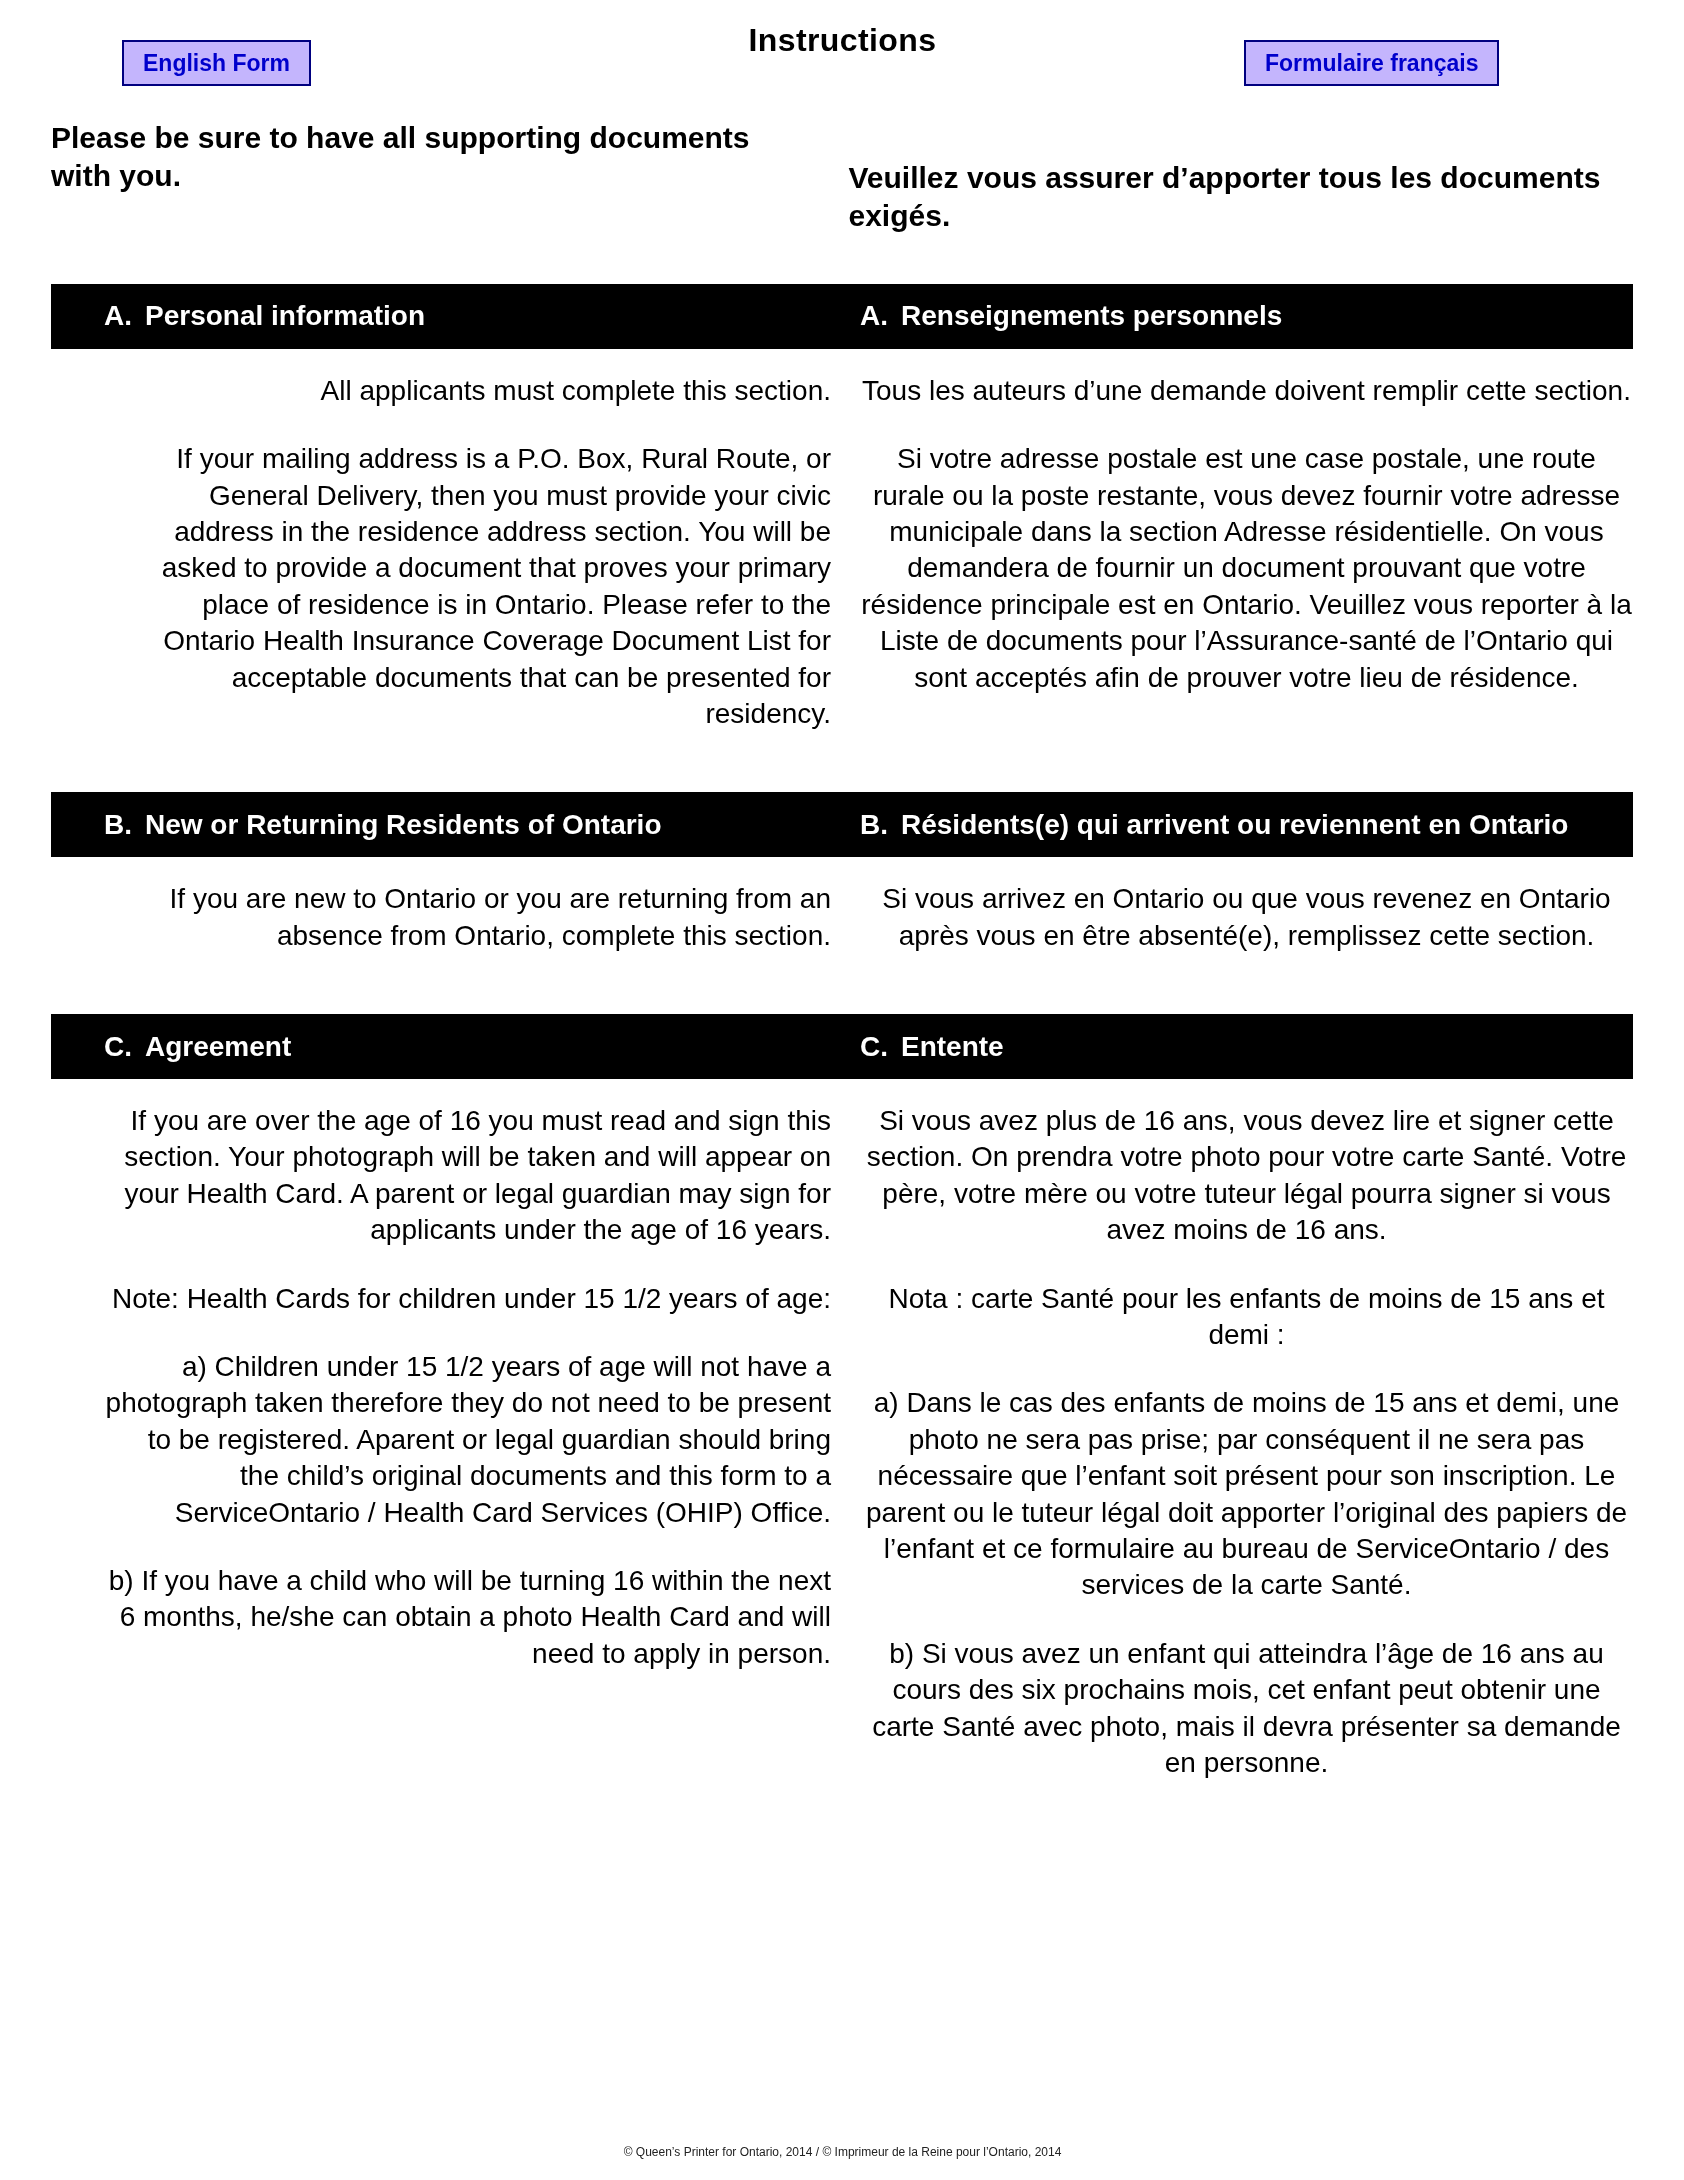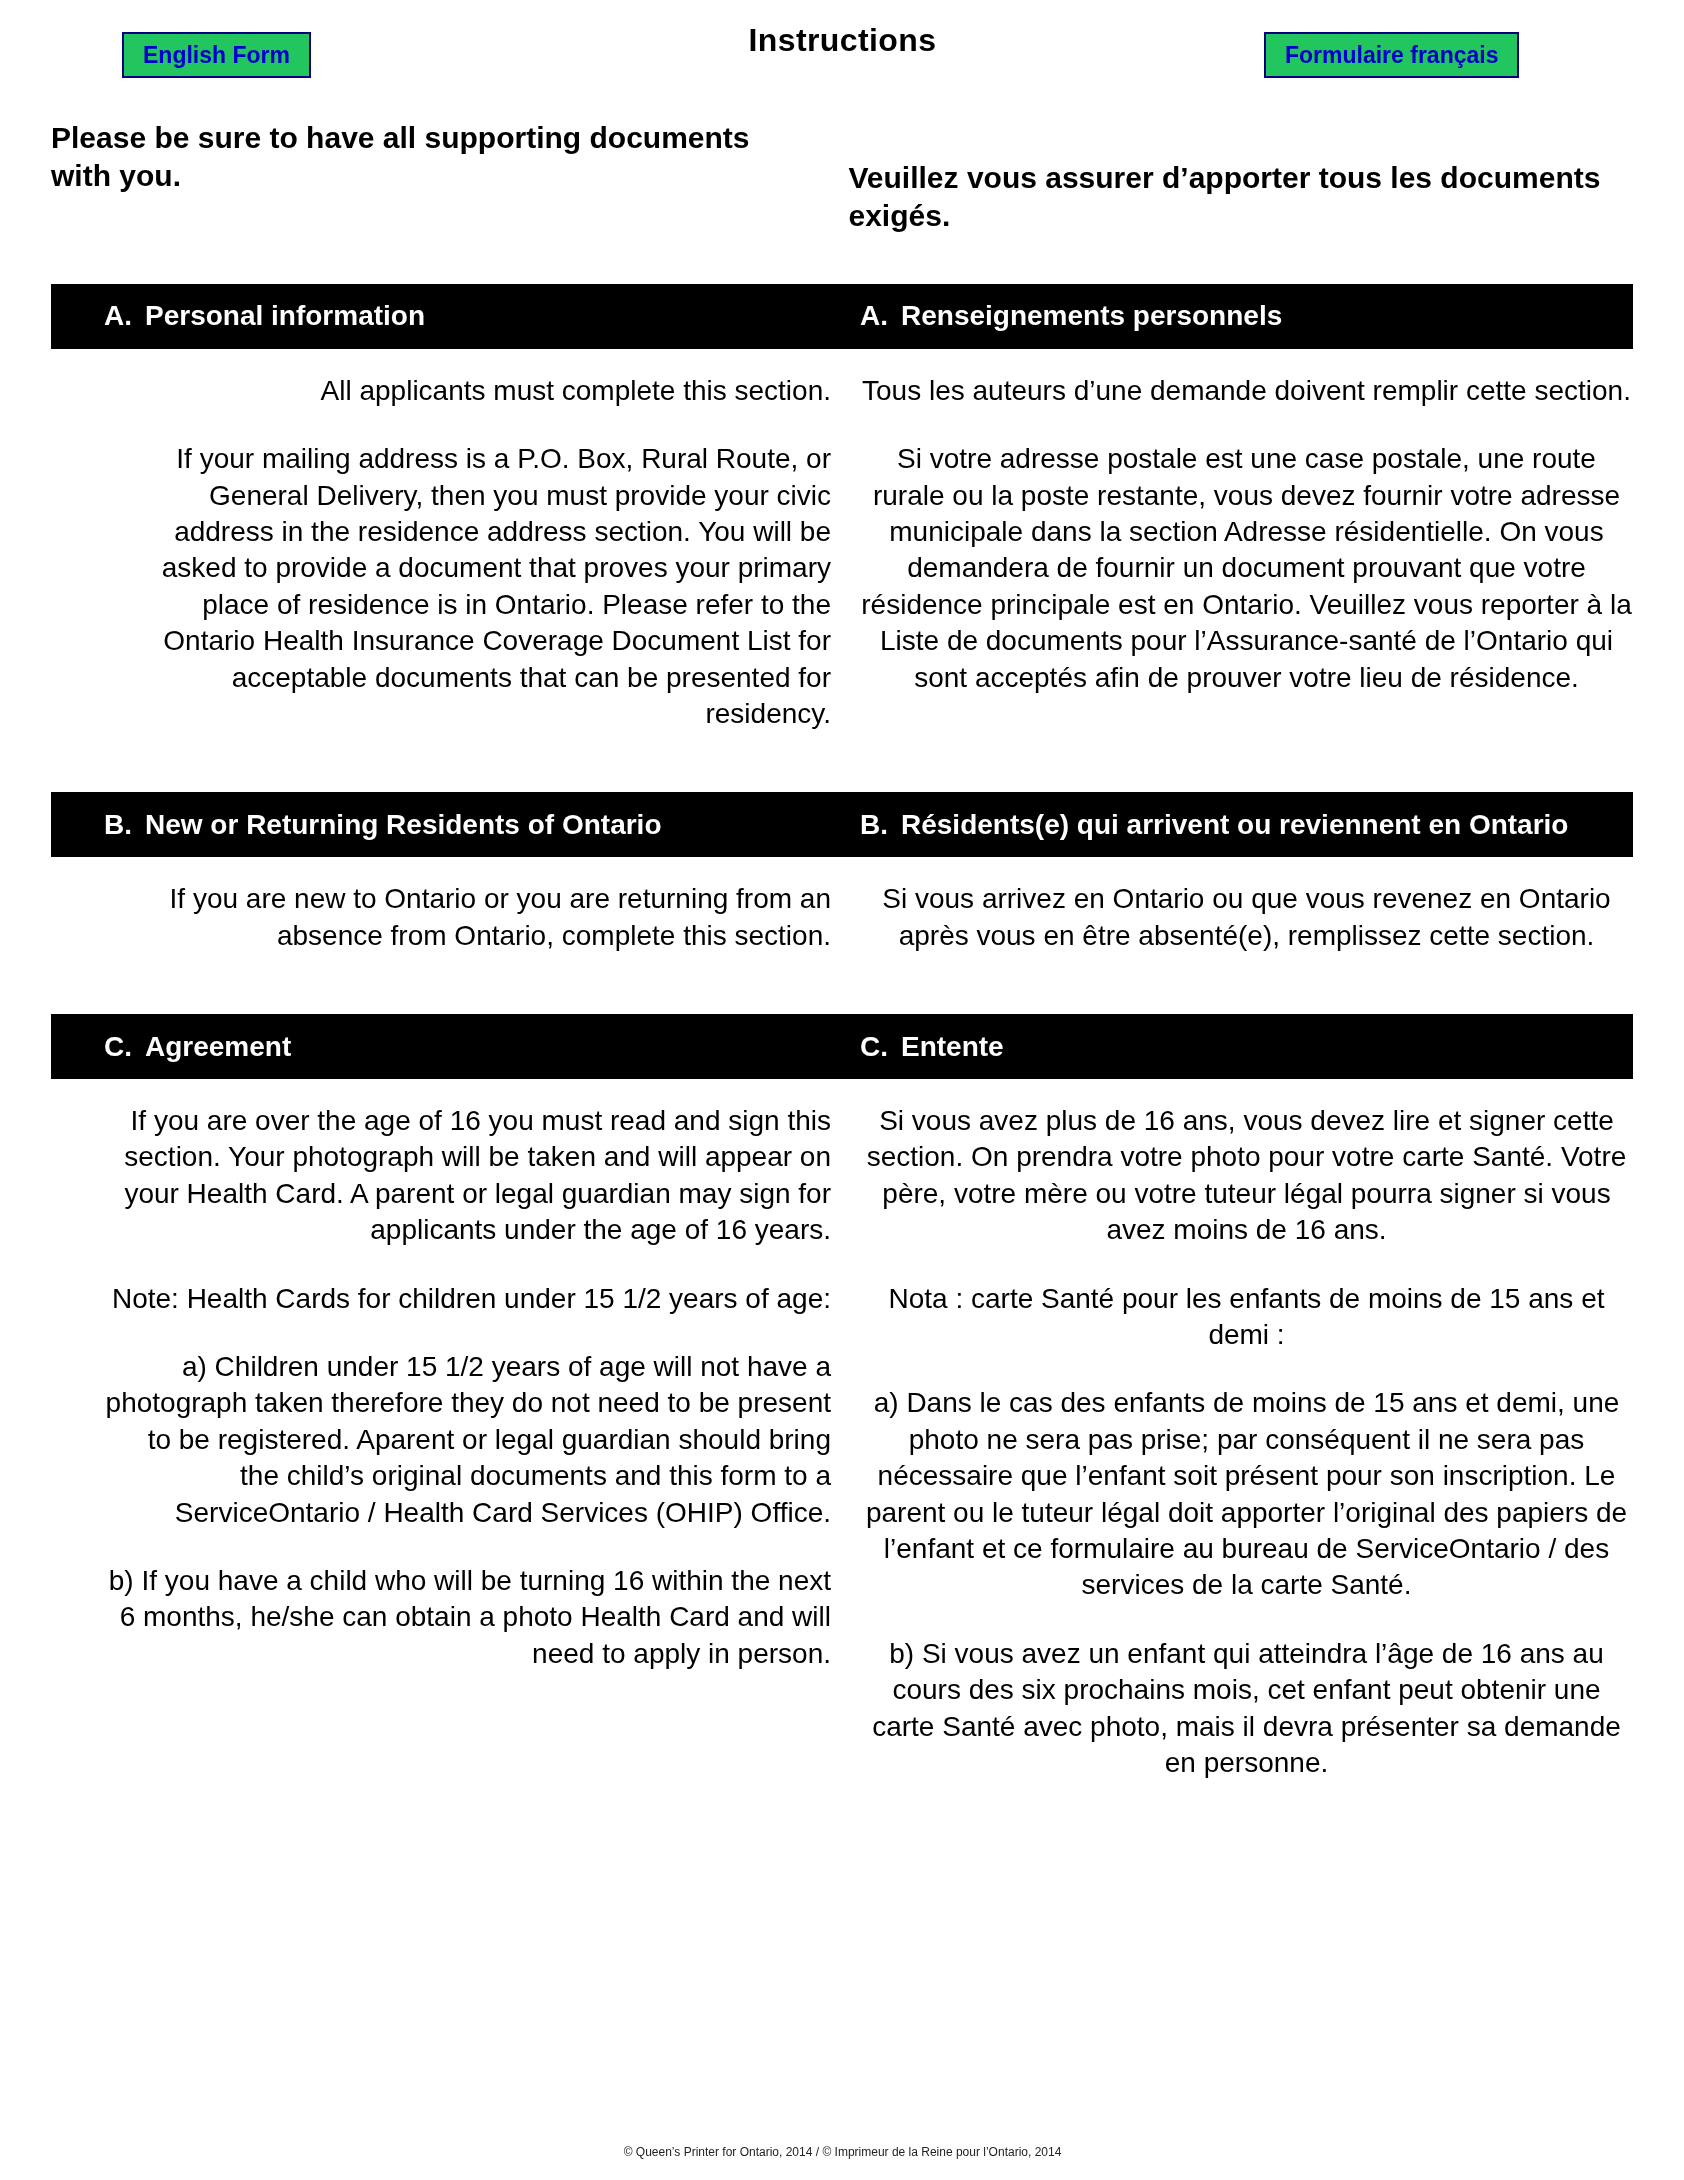--- a/index.html
+++ b/index.html
@@ -22,37 +22,36 @@
     padding: 0 0 0 0;
   }
 
   
   .header-row {
     position: relative;
     height: 102px;
   }
   .lang-btn {
     position: absolute;
-    top: 32px;
-    background: #22c55e;
+    top: 40px;
+    background: #c4b5fd;
     border: 2.6px solid #000080;
     color: #0000cc;
     font-weight: bold;
     font-size: 23px;
     padding: 7.7px 19px;
     text-align: center;
     cursor: pointer;
     white-space: nowrap;
   }
   .lang-btn.english {
     left: 122px;
   }
   .lang-btn.french {
     left: 1244px;
-    margin-left: 20px;
   }
   .doc-title {
     position: absolute;
     top: 22px;
     left: 0;
     width: 1685px;
     text-align: center;
     font-size: 32px;
     font-weight: bold;
     letter-spacing: 0.4px;

